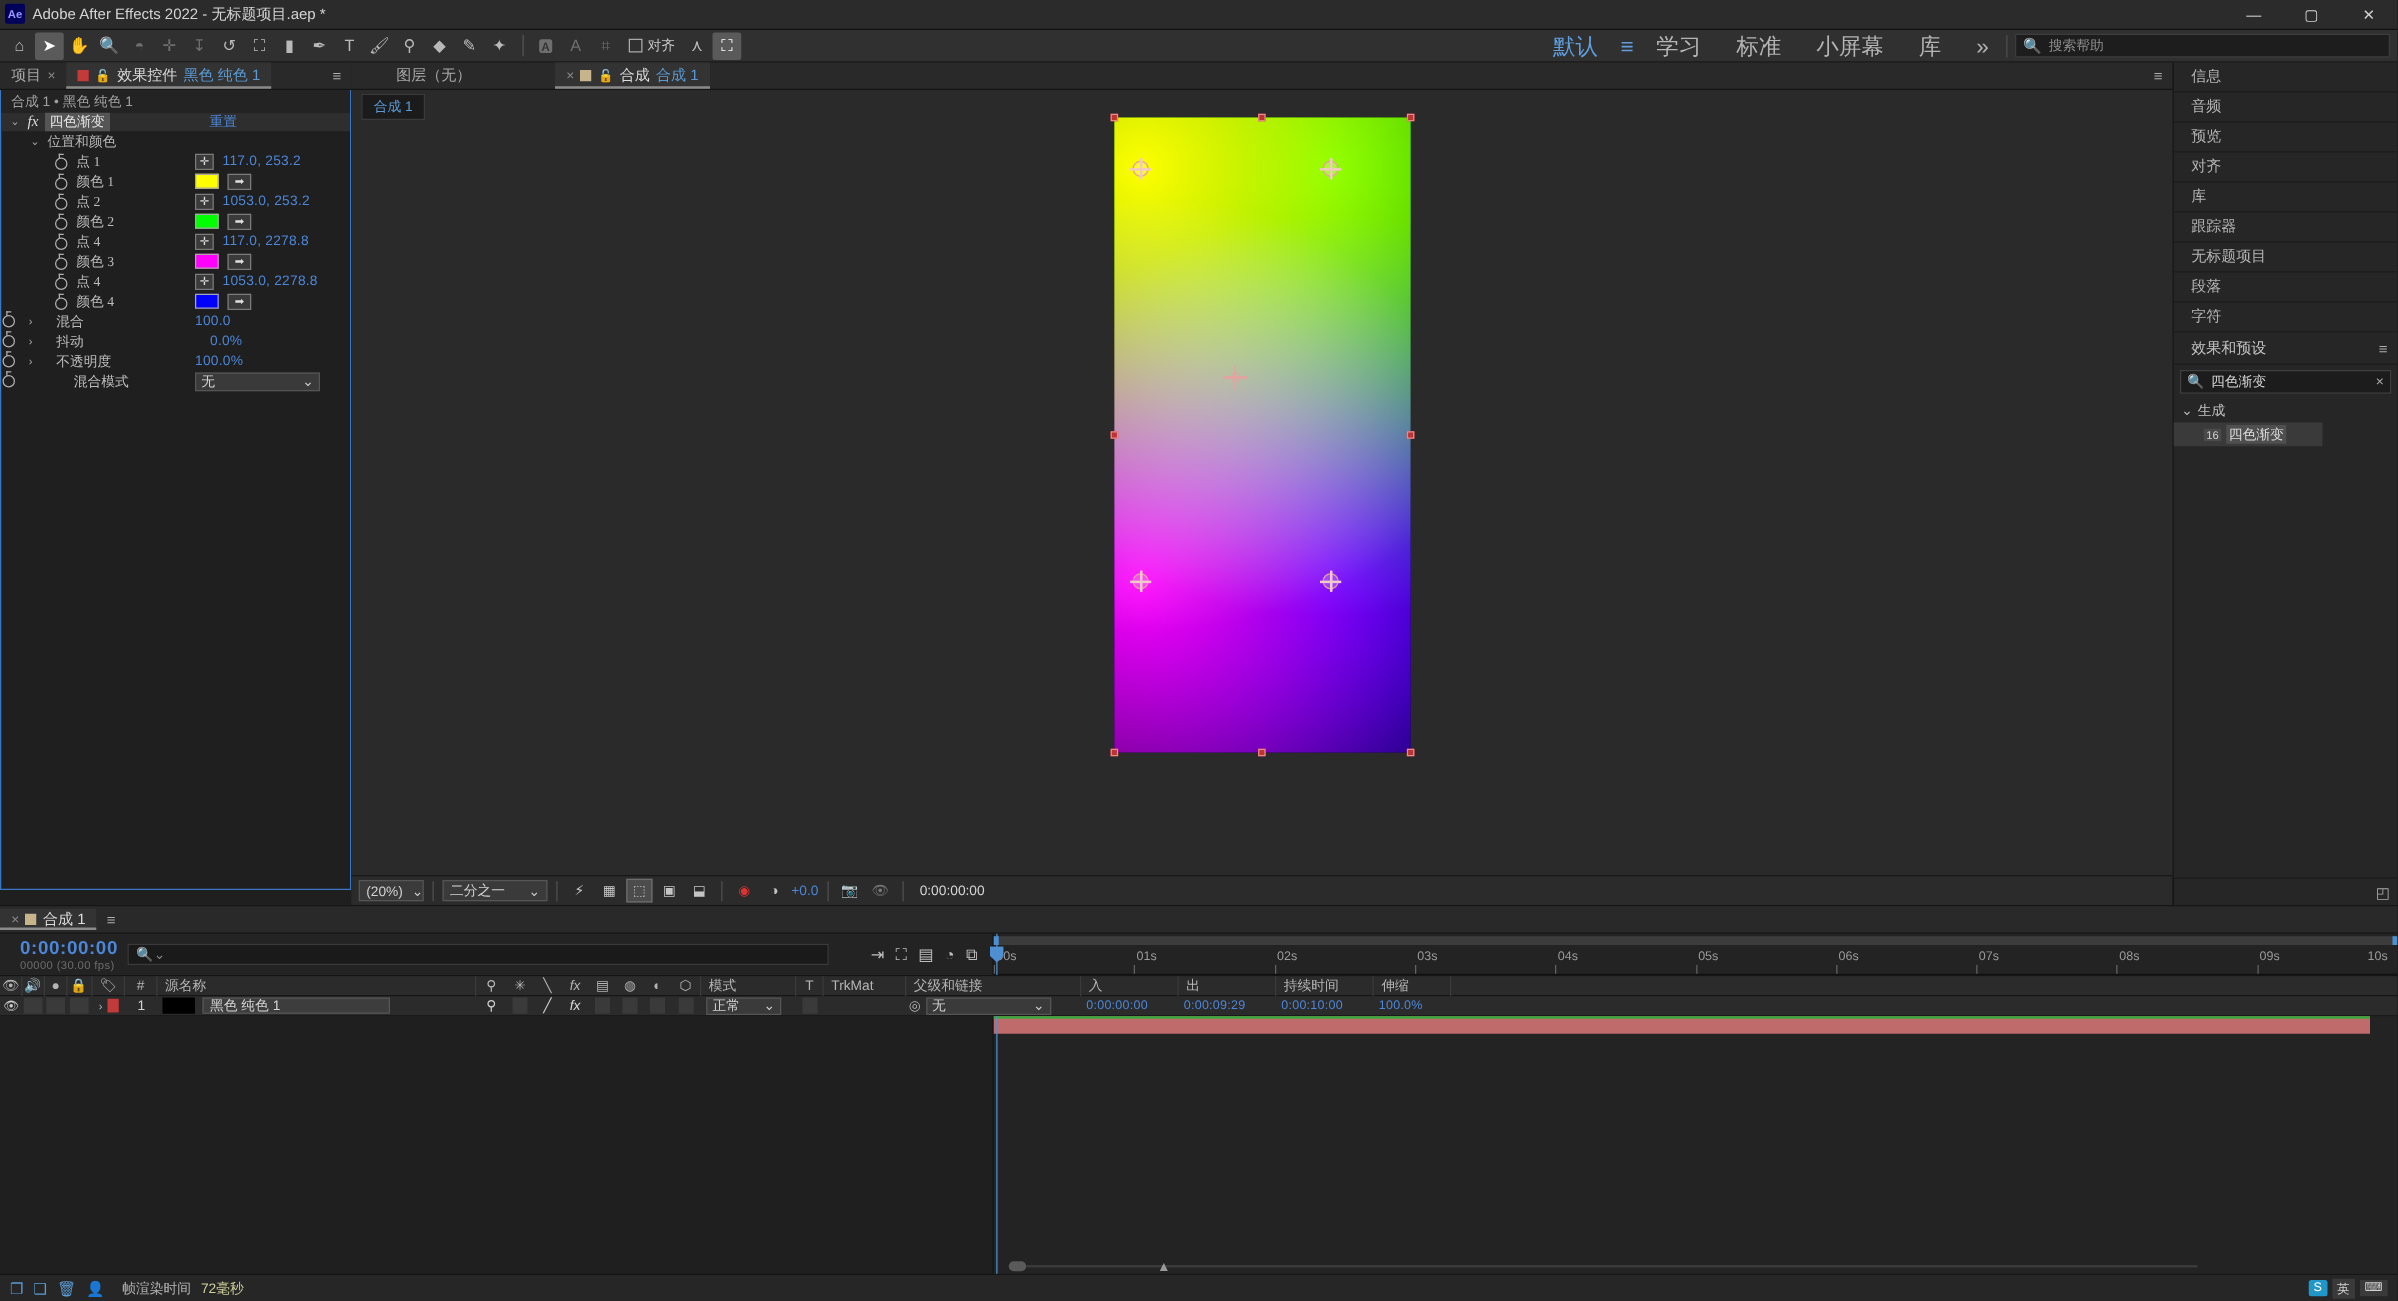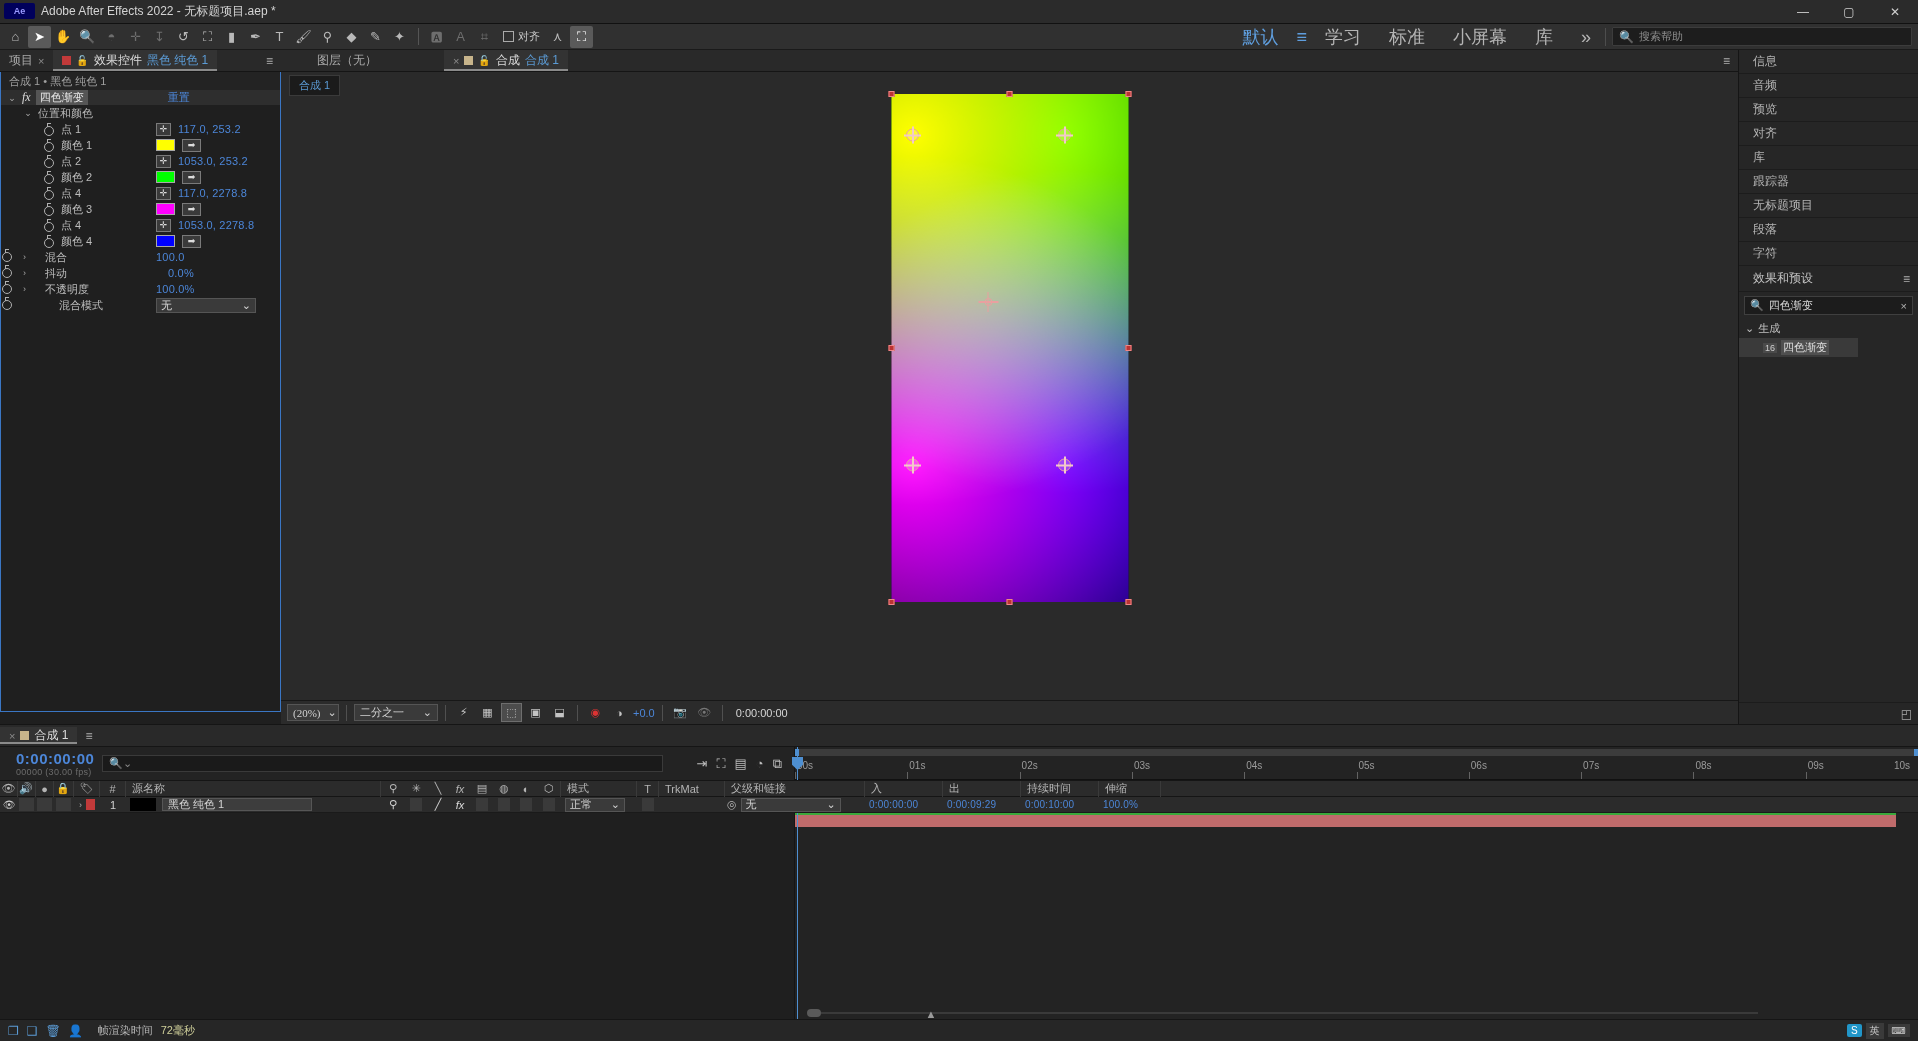--- a/index.html
+++ b/index.html
@@ -13,21 +13,21 @@
     user-select: none;
   }
   .app { position: relative; width: 1918px; height: 1041px; display: flex; flex-direction: column; }
 
   
   .titlebar {
     height: 24px; background: #2b2b2b; display: flex; align-items: center;
     flex: 0 0 24px; border-bottom: 1px solid #111;
   }
   .ae-logo {
-    width: 31px; height: 16px; margin: 0 6px 1px 4px; background: #00005b;
+    width: 16px; height: 16px; margin: 0 6px 1px 4px; background: #00005b;
     color: #9999ff; font-size: 9px; font-weight: bold; display: flex;
     align-items: center; justify-content: center; border-radius: 2px;
   }
   .title-text { font-size: 12px; color: #d4d4d4; }
   .win-ctrls { margin-left: auto; display: flex; height: 24px; }
   .win-btn {
     width: 46px; height: 24px; display: flex; align-items: center;
     justify-content: center; color: #d0d0d0; font-size: 12px;
   }
 
@@ -104,21 +104,21 @@
   .prow { height: 16px; display: flex; align-items: center; font-size: 11px; position: relative; }
   .prow .stopw { width: 12px; height: 12px; margin-left: 42px; position: relative; }
   .stopw::before {
     content: ""; position: absolute; left: 1px; top: 3px; width: 8px; height: 8px;
     border: 1.2px solid #b0b0b0; border-radius: 50%;
   }
   .stopw::after {
     content: ""; position: absolute; left: 4px; top: 0px; width: 3px; height: 3px;
     border-top: 1.2px solid #b0b0b0; border-left: 1.2px solid #b0b0b0;
   }
-  .pname { width: 100px; color: #bdbdbd; padding-left: 6px; }
+  .pname { width: 100px; color: #bdbdbd; padding-left: 6px; font-family: Liberation Serif, serif; }
   .pvalcol { position: absolute; left: 155px; display: flex; align-items: center; gap: 7px; }
   .pt-icon {
     width: 15px; height: 13px; border: 1px solid #7a7a7a; background: #3a3a3a;
     display: flex; align-items: center; justify-content: center; color: #dcdcdc; font-size: 9px;
   }
   .pval { color: #4c86d8; font-size: 11px; letter-spacing: .2px; }
   .swatch { width: 19px; height: 12px; border: 1px solid #a8a8a8; }
   .eyed {
     width: 19px; height: 13px; border: 1px solid #7a7a7a; background: #3a3a3a;
     display: flex; align-items: center; justify-content: center; color: #ddd; font-size: 9px;
@@ -167,22 +167,22 @@
   }
   .anchor .sp { position: absolute; background: #e9a0a0; }
   .anchor .sp.h { left: 0; right: 0; top: 9.2px; height: 1.4px; }
   .anchor .sp.v { top: 0; bottom: 0; left: 9.2px; width: 1.4px; }
 
   .comp-toolbar {
     height: 24px; flex: 0 0 24px; background: #2b2b2b; display: flex; align-items: center;
     gap: 3px; padding: 0 6px; border-top: 1px solid #171717;
   }
   .mini-sel {
-    height: 17px; background: #3a3a3a; border: 1px solid #555; display: flex; align-items: center;
-    justify-content: space-between; padding: 0 5px; font-size: 11px; color: #d2d2d2; gap: 7px; font-family: Liberation Serif, serif;
+    height: 17px; background: #3a3a3a; border: 1px solid #555; display: flex; align-items: flex-end;
+    justify-content: space-between; padding: 0 5px; font-size: 11px; color: #d2d2d2; gap: 7px;
   }
   .cb { width: 21px; height: 19px; display: flex; align-items: center; justify-content: center;
         color: #c4c4c4; font-size: 11px; }
   .cb.on { background: #4c4c4c; border: 1px solid #6e6e6e; }
   .vsep { width: 1px; height: 16px; background: #505050; margin: 0 4px; }
   .tcode { font-size: 11px; color: #d6d6d6; padding: 0 6px; }
   .plus0 { color: #4c86d8; font-size: 11px; }
 
   
   .rs-item {

